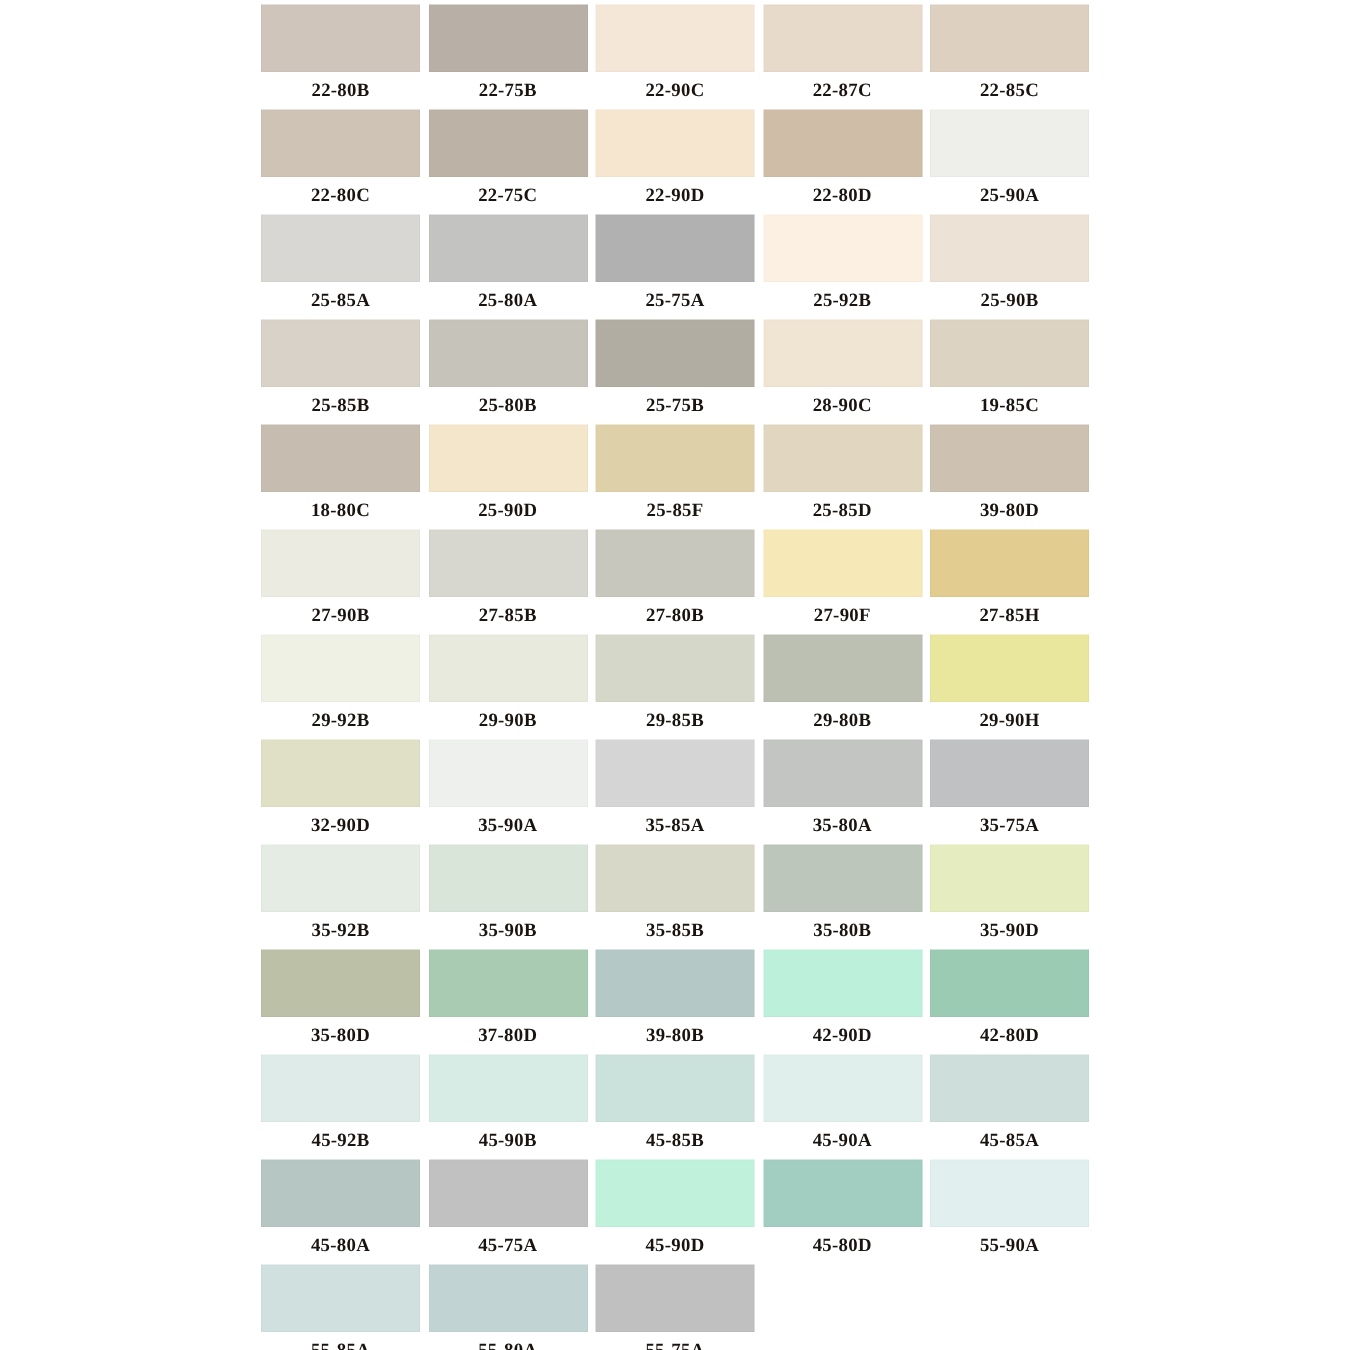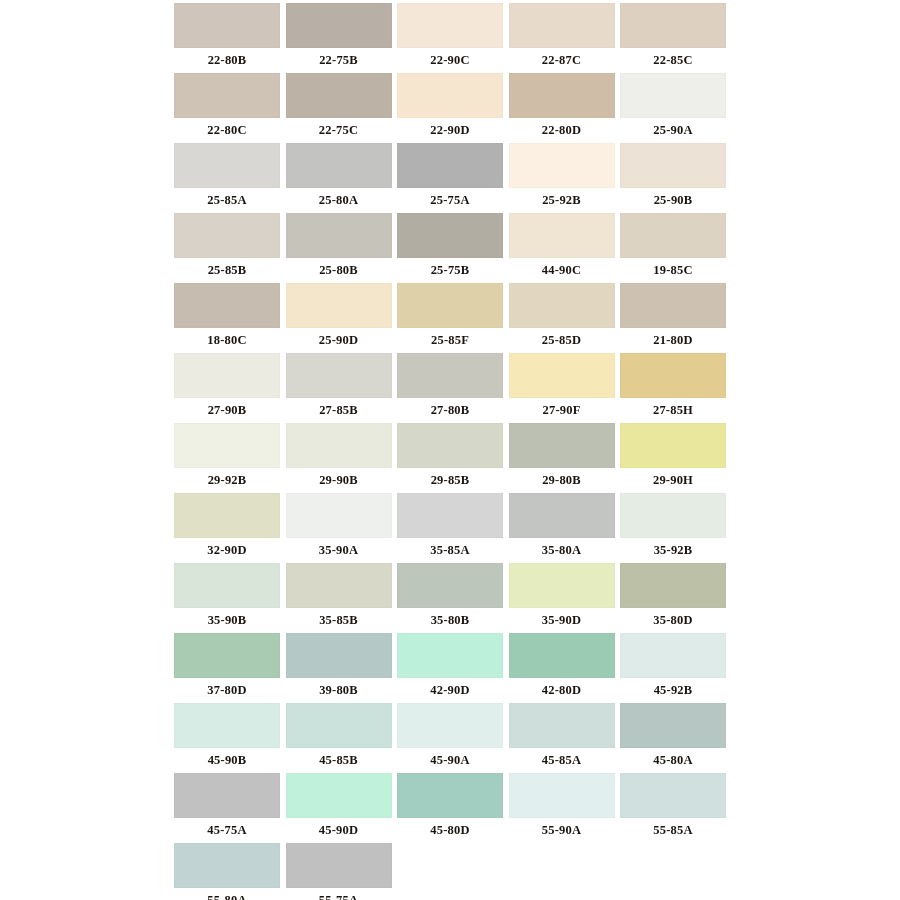--- a/index.html
+++ b/index.html
@@ -128,21 +128,21 @@
       <div class="swatch-cell">
         <div class="swatch-chip" style="background-color: rgb(198, 195, 187);"></div>
         <div class="swatch-label">25-80B</div>
       </div>
       <div class="swatch-cell">
         <div class="swatch-chip" style="background-color: rgb(177, 173, 163);"></div>
         <div class="swatch-label">25-75B</div>
       </div>
       <div class="swatch-cell">
         <div class="swatch-chip" style="background-color: rgb(240, 228, 210);"></div>
-        <div class="swatch-label">44-90C</div>
+        <div class="swatch-label">28-90C</div>
       </div>
       <div class="swatch-cell">
         <div class="swatch-chip" style="background-color: rgb(220, 211, 195);"></div>
         <div class="swatch-label">19-85C</div>
       </div>
       <div class="swatch-cell">
         <div class="swatch-chip" style="background-color: rgb(198, 189, 176);"></div>
         <div class="swatch-label">18-80C</div>
       </div>
       <div class="swatch-cell">
@@ -152,21 +152,21 @@
       <div class="swatch-cell">
         <div class="swatch-chip" style="background-color: rgb(222, 209, 169);"></div>
         <div class="swatch-label">25-85F</div>
       </div>
       <div class="swatch-cell">
         <div class="swatch-chip" style="background-color: rgb(225, 215, 193);"></div>
         <div class="swatch-label">25-85D</div>
       </div>
       <div class="swatch-cell">
         <div class="swatch-chip" style="background-color: rgb(205, 194, 177);"></div>
-        <div class="swatch-label">21-80D</div>
+        <div class="swatch-label">39-80D</div>
       </div>
       <div class="swatch-cell">
         <div class="swatch-chip" style="background-color: rgb(236, 235, 226);"></div>
         <div class="swatch-label">27-90B</div>
       </div>
       <div class="swatch-cell">
         <div class="swatch-chip" style="background-color: rgb(215, 215, 207);"></div>
         <div class="swatch-label">27-85B</div>
       </div>
       <div class="swatch-cell">
@@ -209,20 +209,24 @@
         <div class="swatch-chip" style="background-color: rgb(237, 240, 236);"></div>
         <div class="swatch-label">35-90A</div>
       </div>
       <div class="swatch-cell">
         <div class="swatch-chip" style="background-color: rgb(212, 213, 212);"></div>
         <div class="swatch-label">35-85A</div>
       </div>
       <div class="swatch-cell">
         <div class="swatch-chip" style="background-color: rgb(194, 197, 193);"></div>
         <div class="swatch-label">35-80A</div>
+      </div>
+      <div class="swatch-cell">
+        <div class="swatch-chip" style="background-color: rgb(192, 193, 195);"></div>
+        <div class="swatch-label">35-75A</div>
       </div>
       <div class="swatch-cell">
         <div class="swatch-chip" style="background-color: rgb(229, 236, 227);"></div>
         <div class="swatch-label">35-92B</div>
       </div>
       <div class="swatch-cell">
         <div class="swatch-chip" style="background-color: rgb(218, 229, 218);"></div>
         <div class="swatch-label">35-90B</div>
       </div>
       <div class="swatch-cell">

